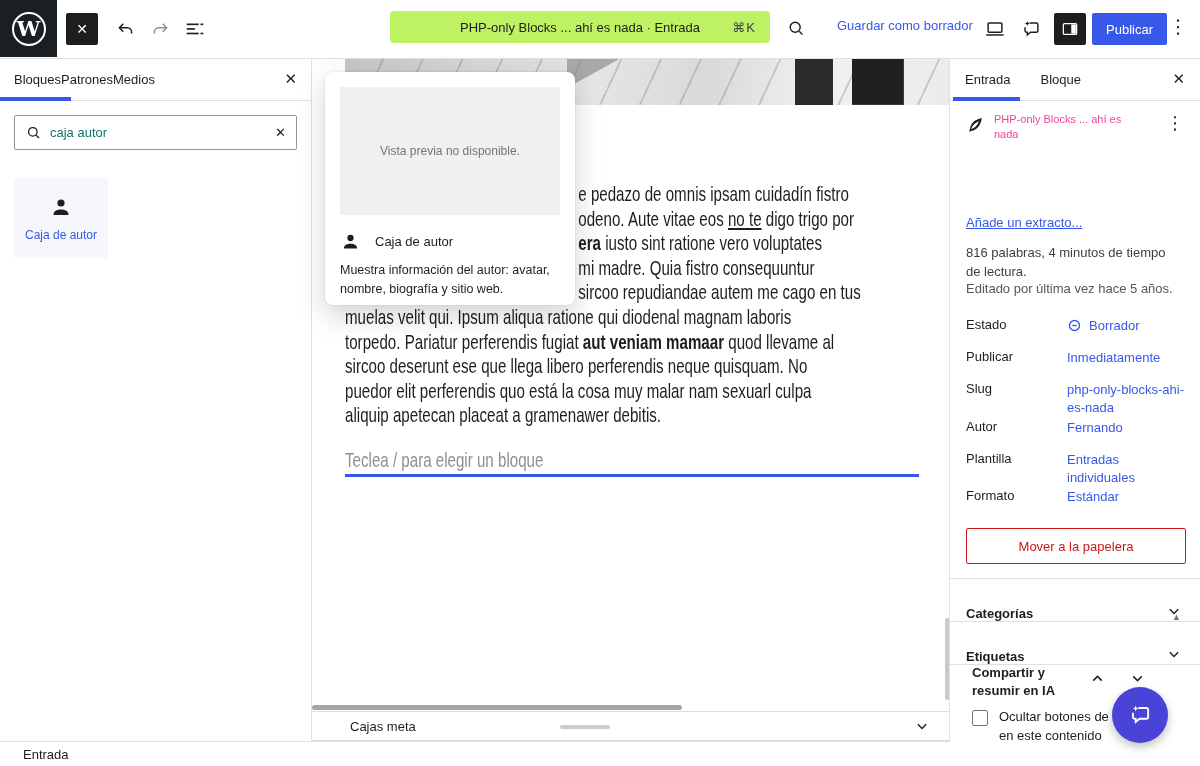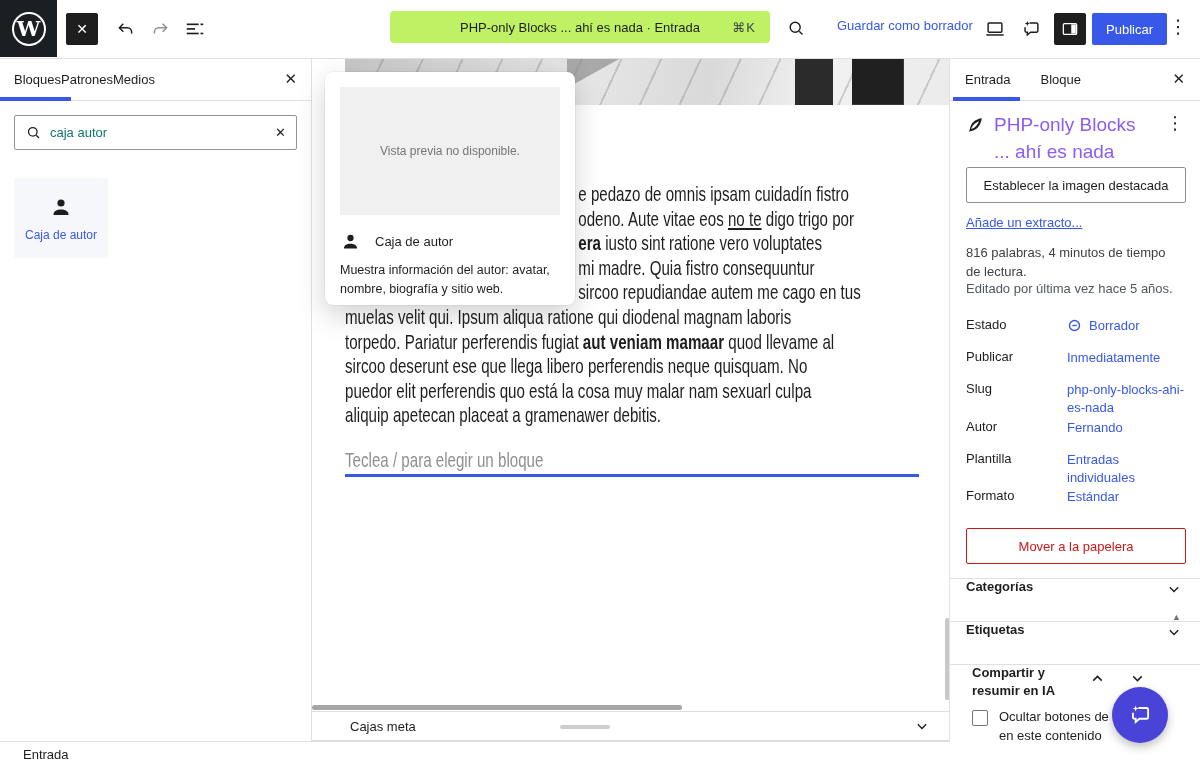--- a/index.html
+++ b/index.html
@@ -60,33 +60,33 @@
   .popup .ptitle { font-size:13px; color:#1e1e1e; }
   .popup .pdesc { margin-top:9px; font-size:12.5px; line-height:1.5; color:#1e1e1e; }
 
   
   .right-sb { position:absolute; left:950px; top:58px; width:250px; height:708px; background:#fff; z-index:20; }
   .rsb-tabs { position:relative; height:43px; border-bottom:1px solid #e0e0e0; display:flex; align-items:center; gap:30px; padding-left:15px; font-size:13px; }
   .rsb-underline { position:absolute; left:3px; bottom:-1px; width:67px; height:4px; background:#3858e9; }
   .rsb-close { position:absolute; right:15px; top:12px; font-size:15px; color:#1e1e1e; cursor:pointer; }
   .post-card { position:absolute; left:0; top:54px; width:250px; }
   .post-card .picon { position:absolute; left:16px; top:3px; }
-  .post-card .ptitle { position:absolute; left:44px; top:0; width:150px; font-size:19px; line-height:1.4; color:#8b5cf6; }
+  .post-card .ptitle { position:absolute; left:44px; top:0; width:150px; font-size:11px; line-height:1.4; color:#ec4899; }
   .post-card .pmore { position:absolute; right:16px; top:0; font-size:18px; color:#1e1e1e; cursor:pointer; }
   .featured-btn { position:absolute; left:16px; top:109px; width:220px; height:36px; background:#fff; border:1px solid #8c8f94; border-radius:2px; font-size:13px; color:#1e1e1e; font-family:inherit; cursor:pointer; }
   .excerpt-link { position:absolute; left:16px; top:157px; font-size:13px; color:#3858e9; text-decoration:underline; cursor:pointer; }
   .wcount { position:absolute; left:16px; top:186px; width:212px; font-size:13px; line-height:1.45; color:#404040; }
   .edited { position:absolute; left:16px; top:223px; width:212px; font-size:13px; color:#50575e; }
   .srow { position:absolute; left:0; width:250px; font-size:13px; }
   .srow .slabel { position:absolute; left:16px; top:0; color:#1e1e1e; }
   .srow .sval { position:absolute; left:117px; top:0; width:122px; color:#3858e9; line-height:1.35; cursor:pointer; }
   .srow .sval .dicon { display:inline-block; vertical-align:-3px; margin-right:7px; }
   .trash-btn { position:absolute; left:16px; top:470px; width:220px; height:36px; background:#fff; border:1px solid #cc1818; border-radius:2px; color:#cc1818; font-size:13px; font-family:inherit; cursor:pointer; }
   .divider { position:absolute; left:0; width:250px; border-top:1px solid #e0e0e0; }
-  .panel-row { position:absolute; left:0; width:250px; height:42px; display:flex; align-items:flex-start; justify-content:space-between; padding:0 16px; cursor:pointer; }
+  .panel-row { position:absolute; left:0; width:250px; height:42px; display:flex; align-items:flex-end; justify-content:space-between; padding:0 16px; cursor:pointer; }
   .panel-row .plabel { font-size:13px; font-weight:bold; color:#1e1e1e; }
   .mb-title { position:absolute; left:22px; top:606px; width:95px; font-size:13px; font-weight:bold; line-height:1.35; color:#1e1e1e; }
   .mb-arrow { position:absolute; top:612px; width:17px; height:17px; color:#1e1e1e; cursor:pointer; }
   .mb-tri { position:absolute; left:1172px; top:612px; font-size:9px; color:#6c7076; z-index:21; cursor:pointer; }
   .cb-row { position:absolute; left:22px; top:650px; width:200px; }
   .cb-box { position:absolute; left:0; top:2px; width:16px; height:16px; border:1px solid #757575; border-radius:2px; background:#fff; cursor:pointer; }
   .cb-label { position:absolute; left:27px; top:0; width:178px; font-size:13px; line-height:1.45; color:#1e1e1e; }
 
   
   .footer { position:absolute; left:0; top:741px; width:950px; height:25px; background:#fff; border-top:1px solid #e0e0e0; display:flex; align-items:center; z-index:35; }
@@ -250,21 +250,20 @@
     <div class="post-card">
       <span class="picon">
         <svg width="19" height="19" viewBox="0 0 24 24" fill="#1e1e1e">
             <path d="M20 4c-7 1-12 4-14.5 11L4 21l1.6-.4C13 19 17.5 14.5 19.5 6.5zM6.8 16.8c1.8-4.6 5-7.4 9.6-9-2 5.4-5 8.4-9.8 10z"></path>
           </svg>
       </span>
       <div class="ptitle">PHP-only Blocks ... ahí es nada</div>
       <span class="pmore">⋮</span>
     </div>
 
-    <button class="featured-btn">Establecer la imagen destacada</button>
     <div class="excerpt-link">Añade un extracto...</div>
     <div class="wcount">816 palabras, 4 minutos de tiempo de lectura.</div>
     <div class="edited">Editado por última vez hace 5 años.</div>
 
     <div class="srow" style="top:259px;">
       <span class="slabel">Estado</span>
       <span class="sval"><span class="dicon"><svg width="15" height="15" viewBox="0 0 24 24">
               <circle cx="12" cy="12" r="8" fill="none" stroke="#3858e9" stroke-width="2.2"></circle>
               <path d="M8.5 12h7" stroke="#3858e9" stroke-width="2.2"></path>
             </svg></span><span>Borrador</span></span>

